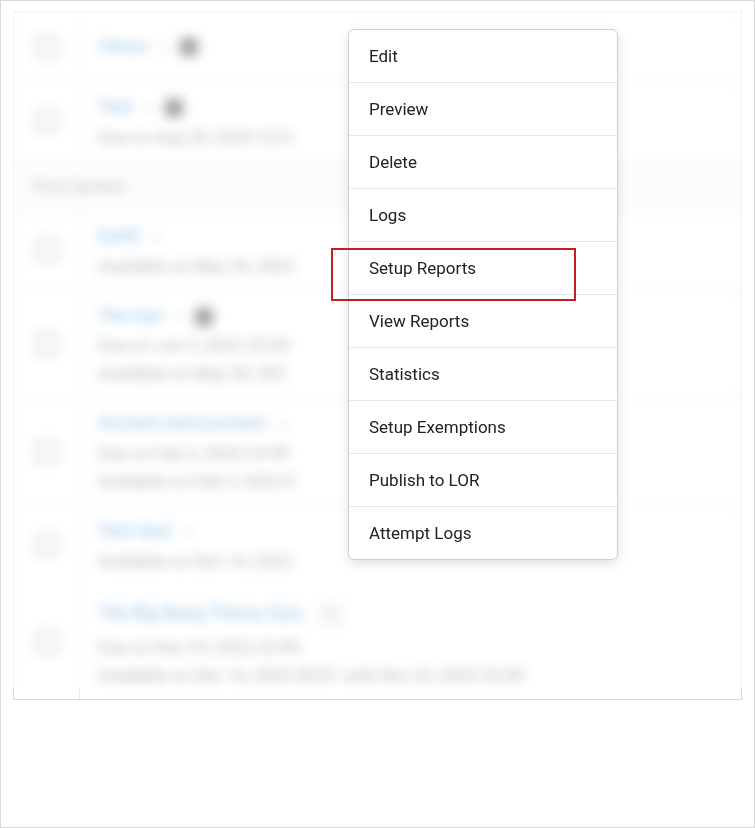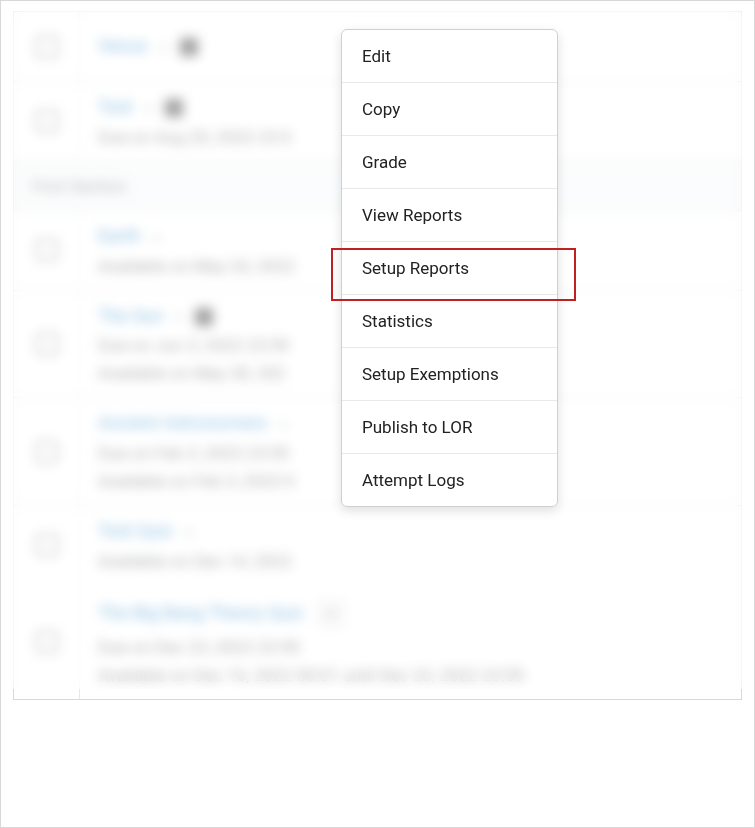--- a/index.html
+++ b/index.html
@@ -79,22 +79,22 @@
       left: 12px;
       right: 12px;
       bottom: 138px;
       backdrop-filter: blur(6px);
       background: rgba(255,255,255,0.55);
       pointer-events: none;
     }
     .context-menu {
       position: absolute;
       top: 28px;
-      left: 340px;
-      width: 217px;
+      left: 347px;
+      width: 270px;
       background: #fff;
       border: 1px solid #d0d0d0;
       border-radius: 6px;
       box-shadow: 0 4px 12px rgba(0,0,0,0.12);
       z-index: 10;
       overflow: hidden;
     }
     .menu-item {
       padding: 16px 20px;
       font-size: 17px;
@@ -200,22 +200,23 @@
       <div class="meta-line">Due on Dec 23, 2022 23:59</div>
       <div class="meta-line">Available on Dec 16, 2022 00:01 until Dec 23, 2022 23:59</div>
     </div>
   </div>
 </div>
 
 <div class="blur-overlay"></div>
 
 <div class="context-menu" id="context-menu">
     <div class="menu-item">Edit</div>
-    <div class="menu-item">Copy</div>
-    <div class="menu-item">Grade</div>
+    <div class="menu-item">Preview</div>
+    <div class="menu-item">Delete</div>
+    <div class="menu-item">Logs</div>
+    <div class="menu-item">Setup Reports</div>
     <div class="menu-item">View Reports</div>
-    <div class="menu-item">Setup Reports</div>
     <div class="menu-item">Statistics</div>
     <div class="menu-item">Setup Exemptions</div>
     <div class="menu-item">Publish to LOR</div>
     <div class="menu-item">Attempt Logs</div>
   </div>
 <div class="highlight-box"></div>
 
 </body></html>

